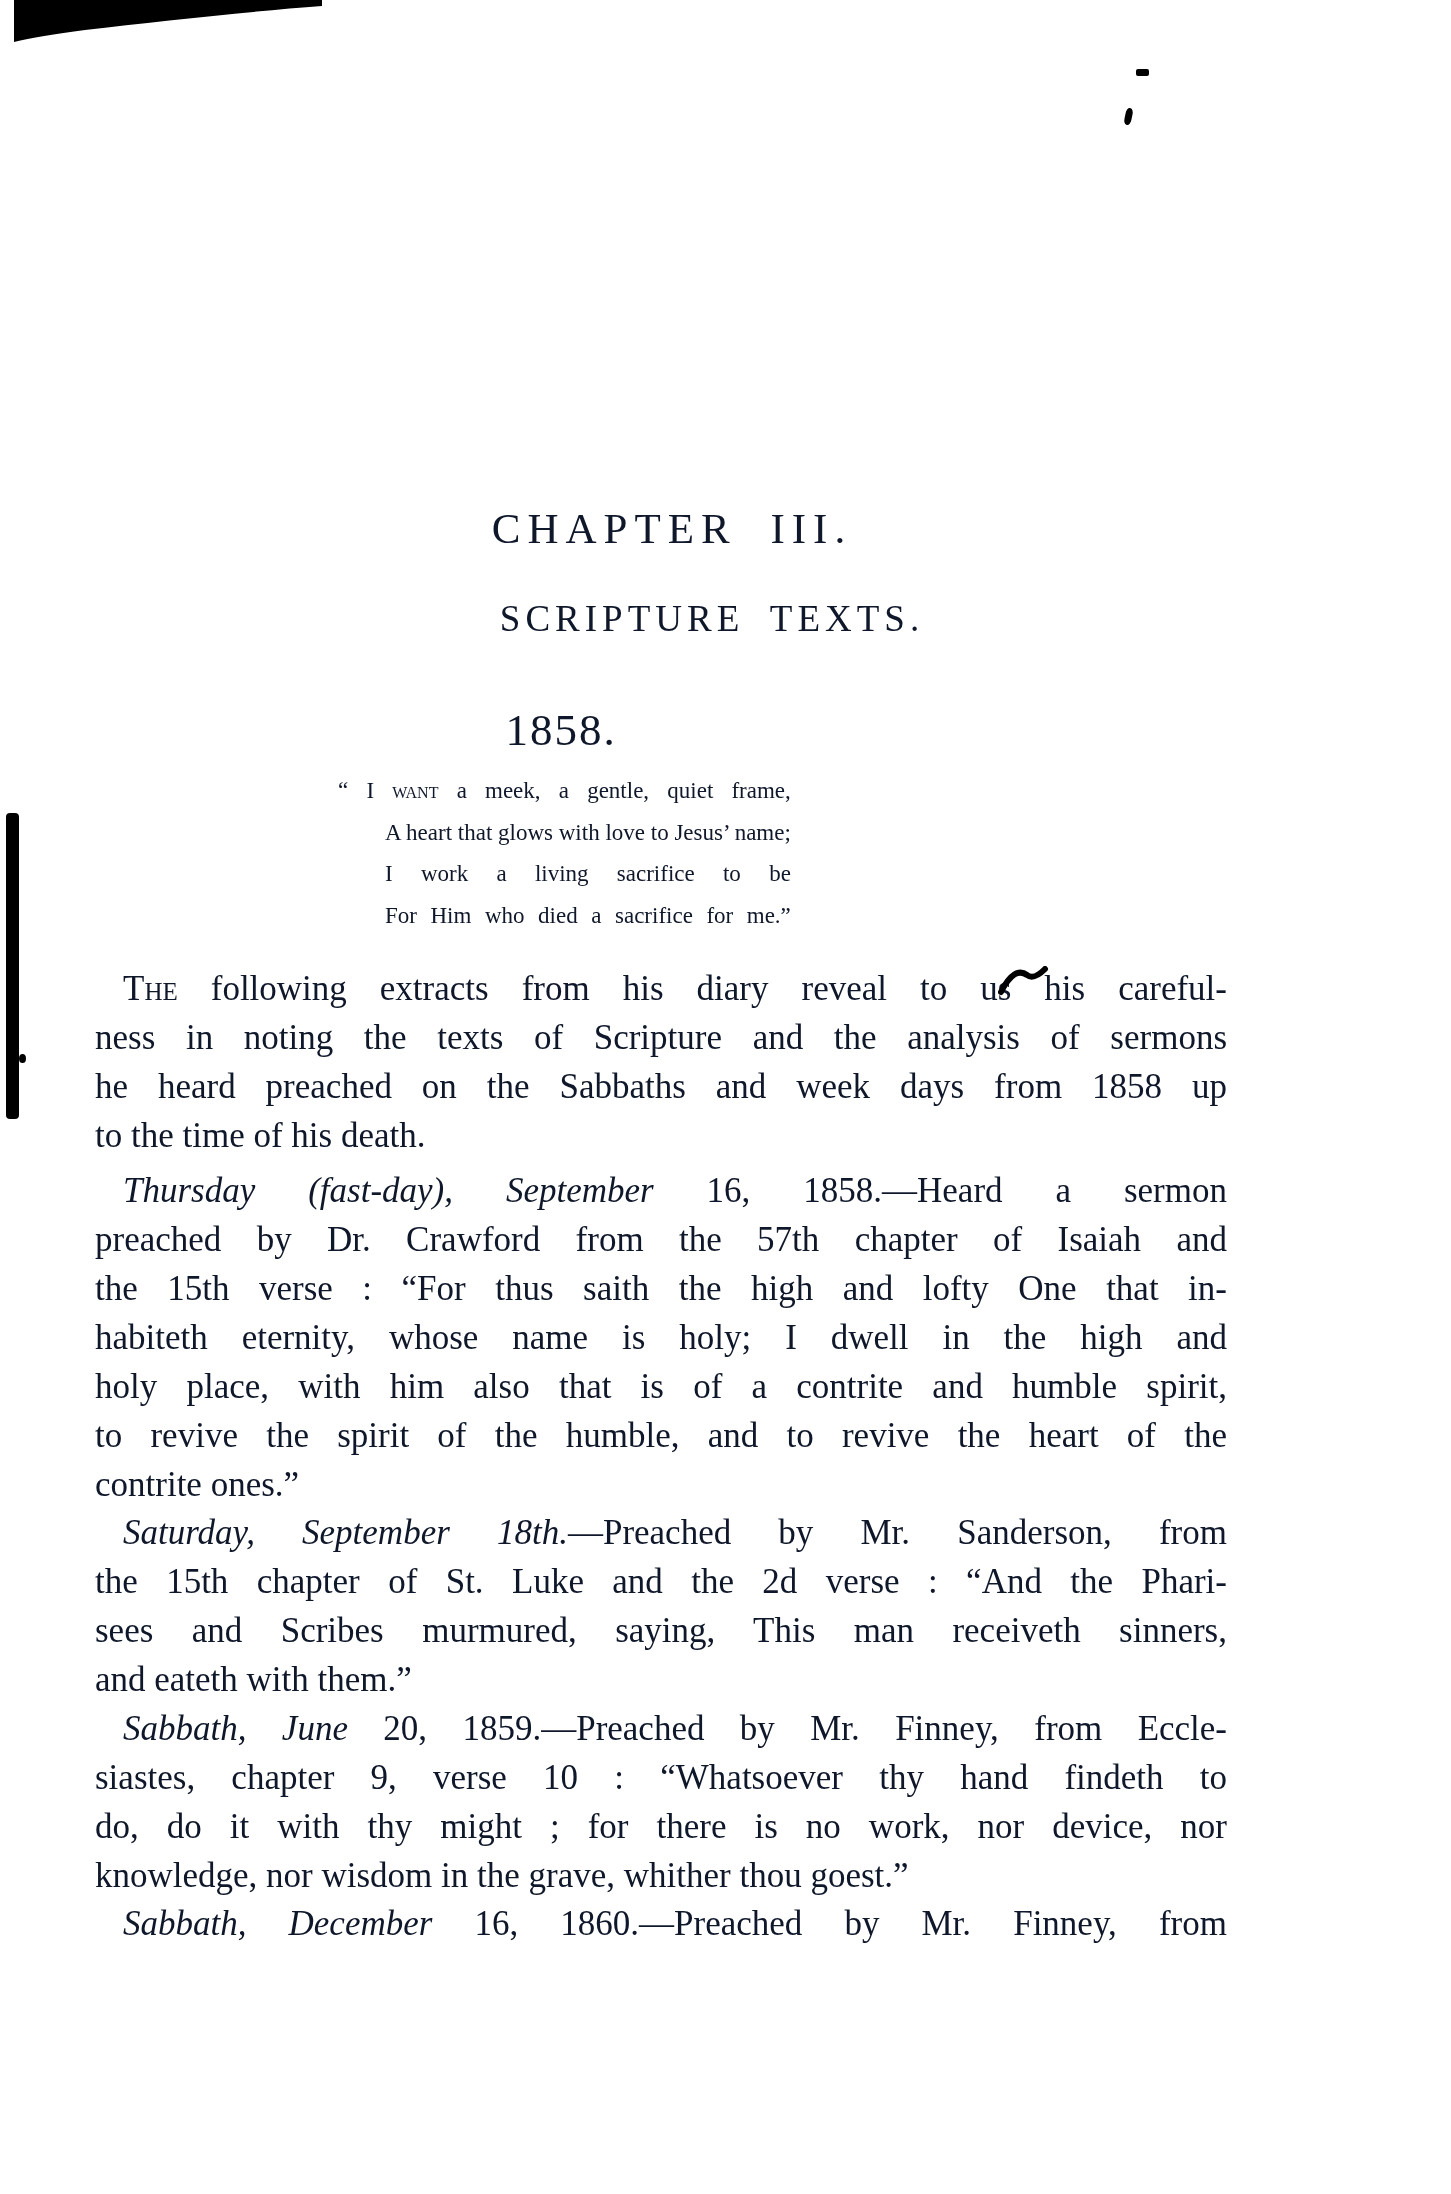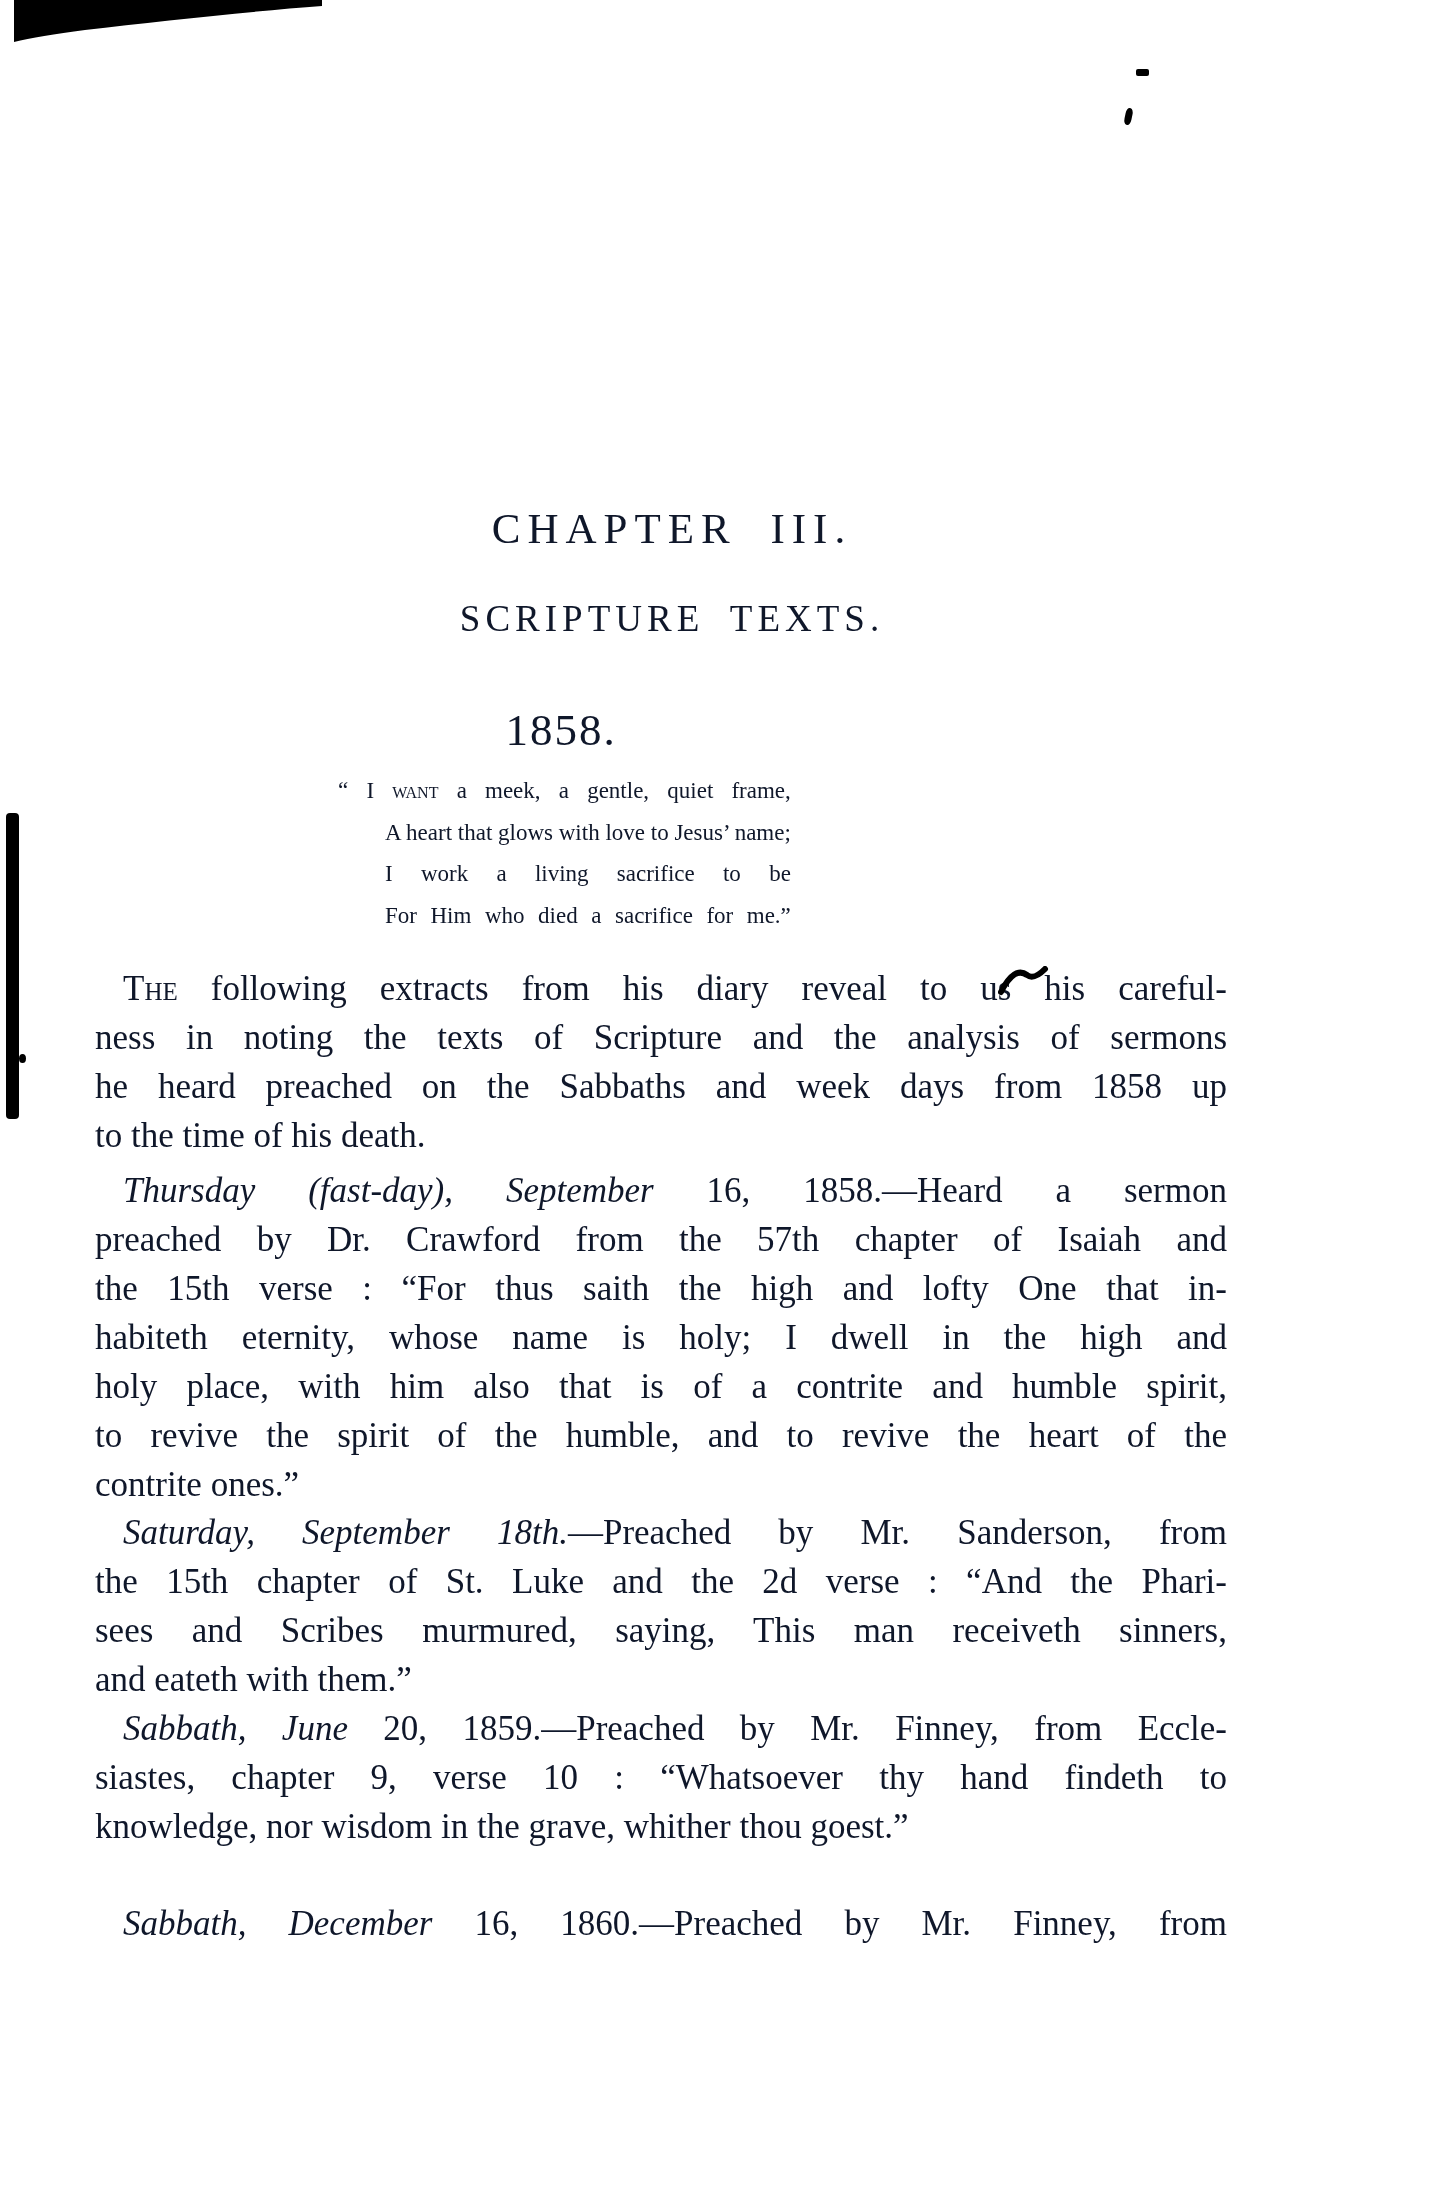--- a/index.html
+++ b/index.html
@@ -15,21 +15,21 @@
 
   
   .h-chapter {
     position:absolute; top:504px; left:0; width:1344px;
     text-align:center;
     font-size:43px; letter-spacing:7px; word-spacing:16px;
   }
   .h-section {
     position:absolute; top:597px; left:0; width:1344px;
     text-align:center;
-    font-size:37px; letter-spacing:5px; word-spacing:12px;
+    font-size:37px; letter-spacing:5px; word-spacing:12px;padding-left:40px;
   }
   .h-year {
     position:absolute; top:704px; left:0; width:1122px;
     text-align:center;
     font-size:45px; letter-spacing:2px;
   }
 
   
   .poem {
     position:absolute; left:338px; top:770px;
@@ -117,20 +117,21 @@
     </div>
   <div class="para p3">
       <div class="line firstline"><span class="it">Saturday, September 18th.</span><span>—Preached by Mr. Sanderson, from</span></div>
       <div class="line"><span>the 15th chapter of St. Luke and the 2d verse : “And the Phari-</span></div>
       <div class="line"><span>sees and Scribes murmured, saying, This man receiveth sinners,</span></div>
       <div class="line lastline"><span>and eateth with them.”</span></div>
     </div>
   <div class="para p4">
       <div class="line firstline"><span class="it">Sabbath, June</span><span> 20, 1859.—Preached by Mr. Finney, from Eccle-</span></div>
       <div class="line"><span>siastes, chapter 9, verse 10 :  “Whatsoever thy hand findeth to</span></div>
+      <div class="line"><span>do, do it with thy might ; for there is no work, nor device, nor</span></div>
       <div class="line lastline"><span>knowledge, nor wisdom in the grave, whither thou goest.”</span></div>
     </div>
   <div class="para p5">
       <div class="line firstline"><span class="it">Sabbath, December</span><span> 16, 1860.—Preached by Mr. Finney, from</span></div>
     </div>
 
   <svg class="pen-mark" width="52" height="32" viewBox="0 0 52 32">
     <path d="M3,26 C12,8 21,3 29,9 C34,13 40,10 47,3" stroke="#000" stroke-width="6" stroke-linecap="round" fill="none"></path>
   </svg>
 

